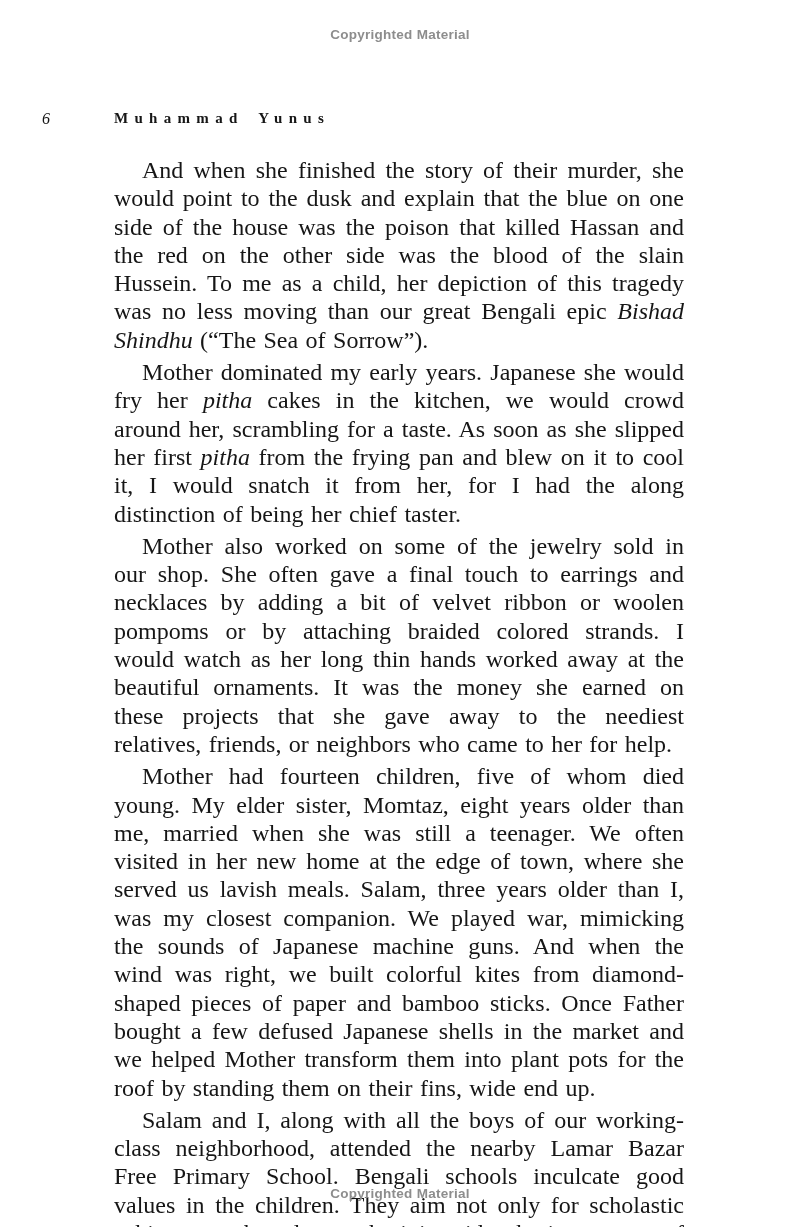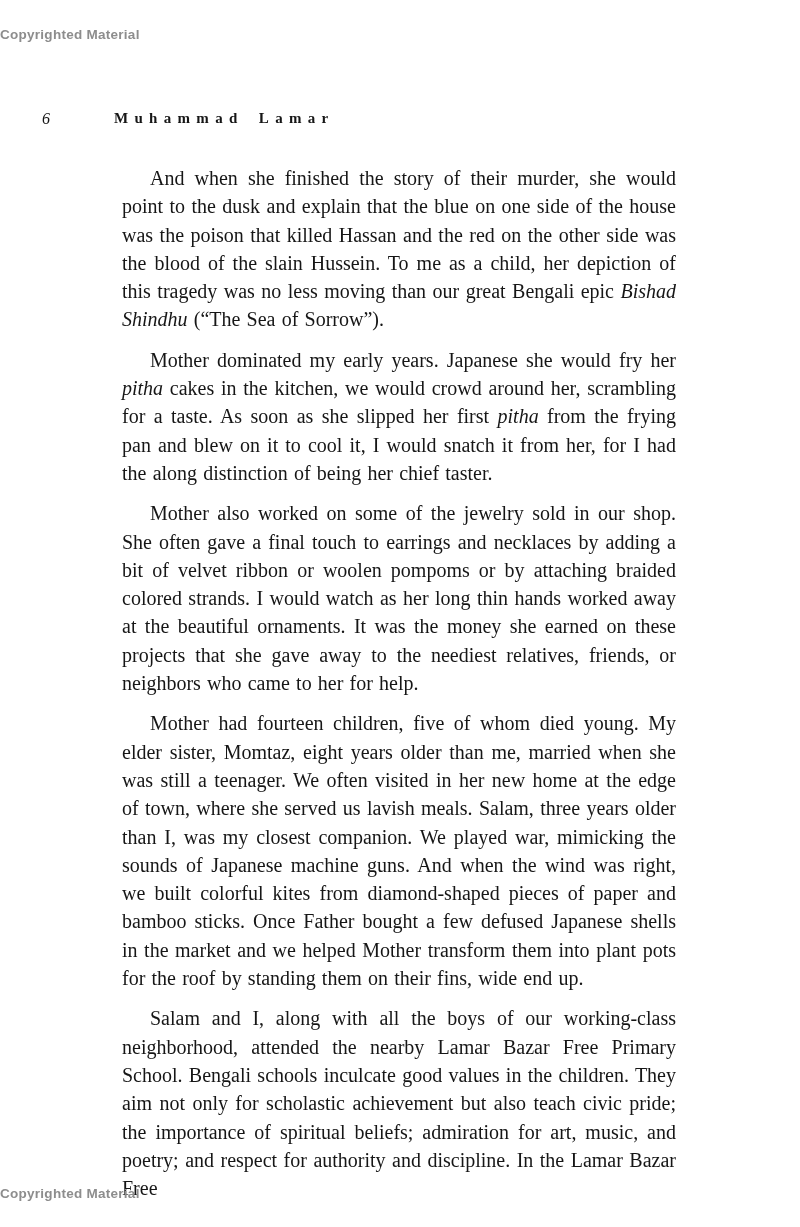--- a/index.html
+++ b/index.html
@@ -13,21 +13,21 @@
     height: 1227px;
     background: #ffffff;
     overflow: hidden;
     font-family: "Liberation Serif", "DejaVu Serif", serif;
     color: var(--text-color, #161616);
   }
   .copyright {
     position: absolute;
     left: 0;
     width: 100%;
-    text-align: left;
+    text-align: center;
     font-family: "Liberation Sans", "DejaVu Sans", sans-serif;
     font-weight: bold;
     font-size: 13.5px;
     color: var(--copyright-color, #8d8d8d);
     letter-spacing: 0.02em;
   }
   .copyright.top { top: 27px; }
   .copyright.bottom { top: 1186px; }
 
   .running-header {
@@ -56,43 +56,43 @@
     color: var(--text-color, #161616);
   }
 
   .body-text {
     position: absolute;
     top: 152px;
     left: 110px;
     width: 578px;
   }
   .body-text p {
-    margin: 12px;
+    margin: 4px;
     padding: 0;
     text-indent: 28px;
     text-align: justify;
-    font-size: 20px;
+    font-size: 24px;
     line-height: 28.3px;
     color: var(--text-color, #161616);
     word-spacing: 0.06em;
   }
   .body-text p em {
     font-style: italic;
   }
 </style>
 </head>
 <body>
 
 <div class="page">
 
   <div class="copyright top">Copyrighted Material</div>
 
   <div class="running-header">
     <span class="page-number">6</span>
-    <span class="running-title">Muhammad Lamar</span>
+    <span class="running-title">Muhammad Yunus</span>
   </div>
 
   <div class="body-text">
       <p><span>And when she finished the story of their murder, she would point to the dusk and explain that the blue on one side of the house was the poison that killed Hassan and the red on the other side was the blood of the slain Hussein. To me as a child, her depiction of this tragedy was no less moving than our great Bengali epic </span><em>Bishad Shindhu</em><span> (“The Sea of Sorrow”).</span></p>
       <p><span>Mother dominated my early years. Japanese she would fry her </span><em>pitha</em><span> cakes in the kitchen, we would crowd around her, scrambling for a taste. As soon as she slipped her first </span><em>pitha</em><span> from the frying pan and blew on it to cool it, I would snatch it from her, for I had the along distinction of being her chief taster.</span></p>
       <p><span>Mother also worked on some of the jewelry sold in our shop. She often gave a final touch to earrings and necklaces by adding a bit of velvet ribbon or woolen pompoms or by attaching braided colored strands. I would watch as her long thin hands worked away at the beautiful ornaments. It was the money she earned on these projects that she gave away to the neediest relatives, friends, or neighbors who came to her for help.</span></p>
       <p><span>Mother had fourteen children, five of whom died young. My elder sister, Momtaz, eight years older than me, married when she was still a teenager. We often visited in her new home at the edge of town, where she served us lavish meals. Salam, three years older than I, was my closest companion. We played war, mimicking the sounds of Japanese machine guns. And when the wind was right, we built colorful kites from diamond-shaped pieces of paper and bamboo sticks. Once Father bought a few defused Japanese shells in the market and we helped Mother transform them into plant pots for the roof by standing them on their fins, wide end up.</span></p>
       <p><span>Salam and I, along with all the boys of our working-class neighborhood, attended the nearby Lamar Bazar Free Primary School. Bengali schools inculcate good values in the children. They aim not only for scholastic achievement but also teach civic pride; the importance of spiritual beliefs; admiration for art, music, and poetry; and respect for authority and discipline. In the Lamar Bazar Free</span></p>
     </div>
 

